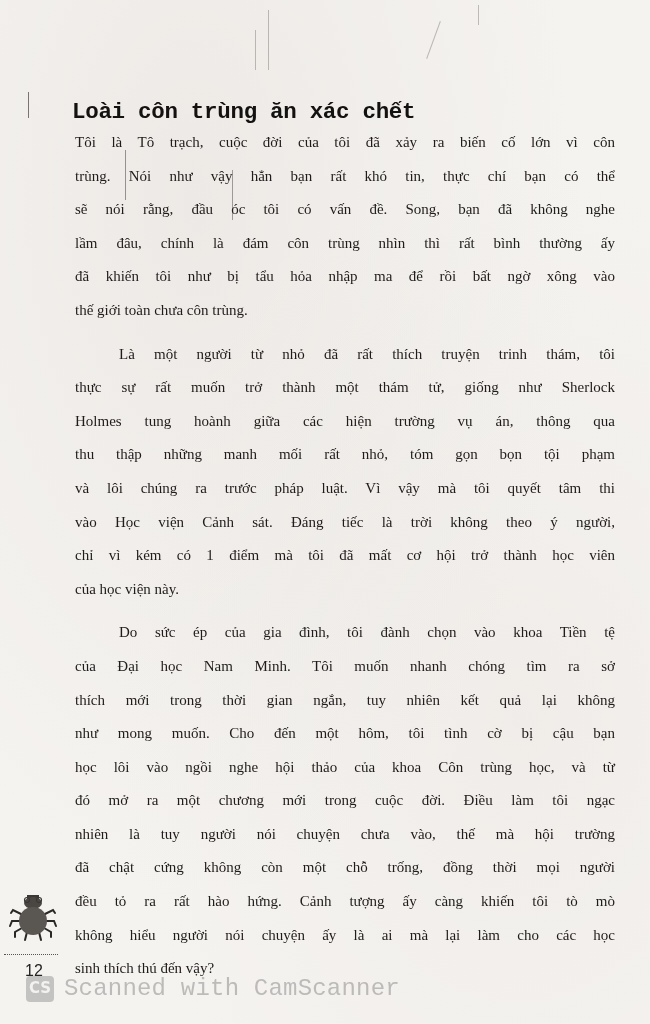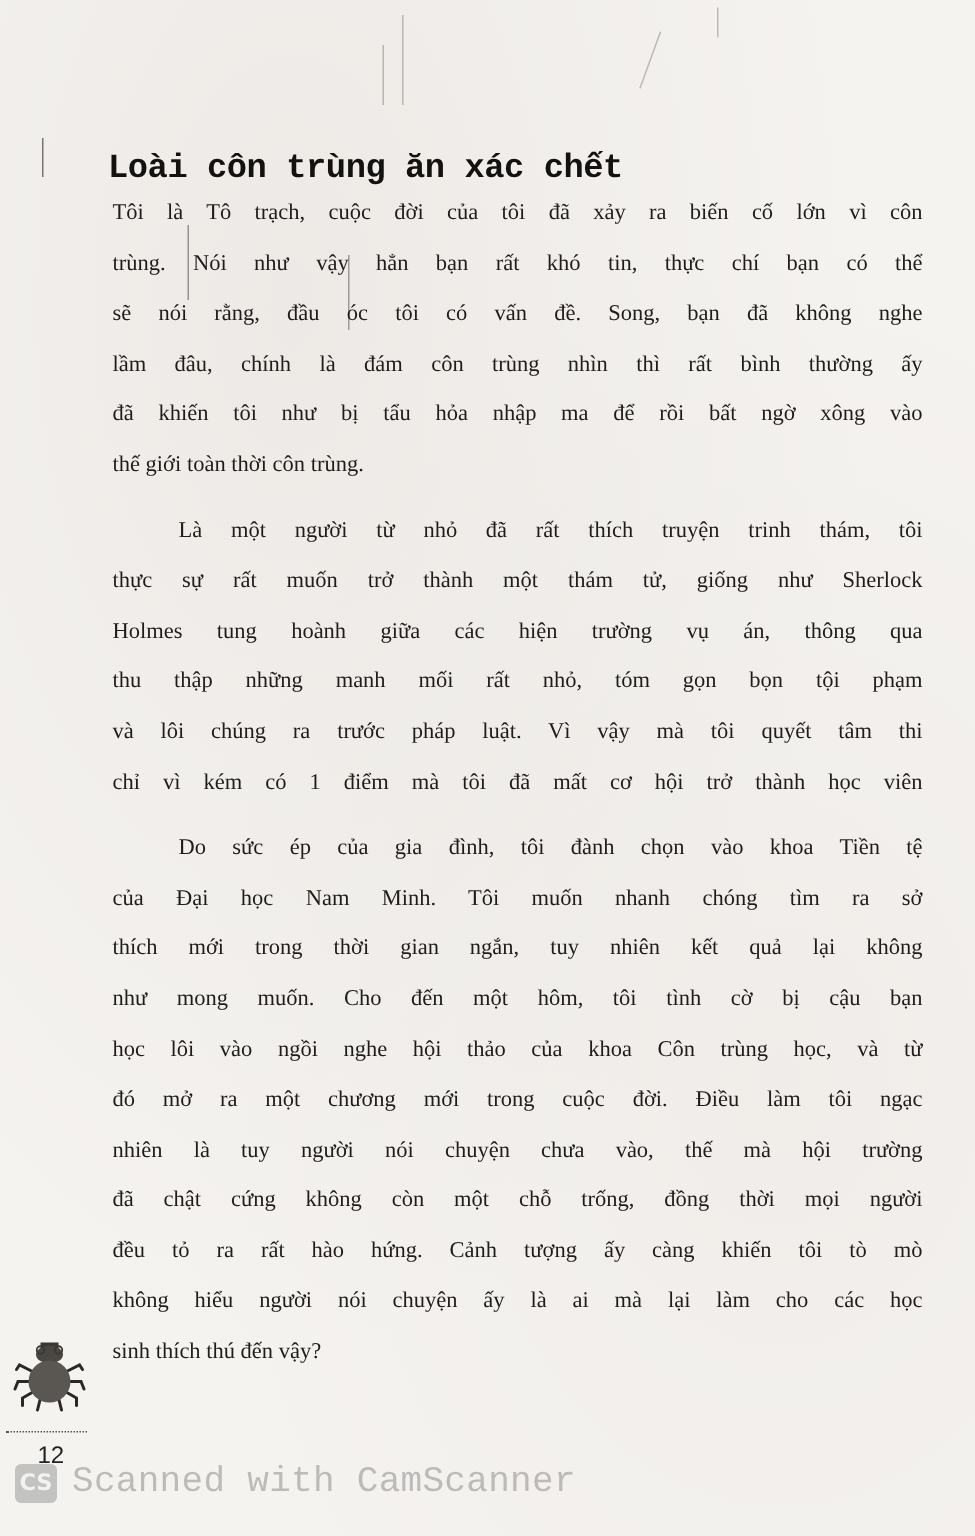--- a/index.html
+++ b/index.html
@@ -31,21 +31,21 @@
   .line { display:block; white-space:nowrap; text-align:justify; text-align-last:justify; }
   .line.last { text-align-last:left; }
   .indent { text-indent:0; padding-left:44px; }
   .beetle { position:absolute; left:5px; top:890px; width:56px; height:56px; }
   .dotline { position:absolute; left:4px; top:954px; width:54px; border-top:1px dotted #555; }
   .page-num {
     position:absolute; left:25px; top:962px;
     font-family:"Liberation Sans", sans-serif; font-size:16px; color:#222;
   }
   .watermark {
-    position:absolute; left:10px; top:975px; display:flex; align-items:center; gap:10px;
+    position:absolute; left:26px; top:975px; display:flex; align-items:center; gap:10px;
     opacity:0.55;
   }
   .cs-icon {
     width:28px; height:26px; border-radius:4px; background:#9c9c9c; position:relative;
     color:#f2f2f2; font-family:"DejaVu Sans", sans-serif; font-size:15px; font-weight:bold;
     display:flex; align-items:center; justify-content:center; line-height:1;
   }
   .wm-text {
     font-family:Liberation Mono, monospace; font-size:24px; color:#8f8f8f; letter-spacing:0.2px;
   }
@@ -64,29 +64,31 @@
 
 <h1 class="title">Loài côn trùng ăn xác chết</h1>
 
 <div class="body-text">
   <p class="para">
     <span class="line">Tôi là Tô trạch, cuộc đời của tôi đã xảy ra biến cố lớn vì côn</span>
     <span class="line">trùng. Nói như vậy hẳn bạn rất khó tin, thực chí bạn có thể</span>
     <span class="line">sẽ nói rằng, đầu óc tôi có vấn đề. Song, bạn đã không nghe</span>
     <span class="line">lầm đâu, chính là đám côn trùng nhìn thì rất bình thường ấy</span>
     <span class="line">đã khiến tôi như bị tẩu hỏa nhập ma để rồi bất ngờ xông vào</span>
-    <span class="line last">thế giới toàn thời côn trùng.</span>
+    <span class="line last">thế giới toàn chưa côn trùng.</span>
   </p>
   <p class="para">
     <span class="line indent">Là một người từ nhỏ đã rất thích truyện trinh thám, tôi</span>
     <span class="line">thực sự rất muốn trở thành một thám tử, giống như Sherlock</span>
     <span class="line">Holmes tung hoành giữa các hiện trường vụ án, thông qua</span>
     <span class="line">thu thập những manh mối rất nhỏ, tóm gọn bọn tội phạm</span>
     <span class="line">và lôi chúng ra trước pháp luật. Vì vậy mà tôi quyết tâm thi</span>
+    <span class="line">vào Học viện Cảnh sát. Đáng tiếc là trời không theo ý người,</span>
     <span class="line">chỉ vì kém có 1 điểm mà tôi đã mất cơ hội trở thành học viên</span>
+    <span class="line last">của học viện này.</span>
   </p>
   <p class="para">
     <span class="line indent">Do sức ép của gia đình, tôi đành chọn vào khoa Tiền tệ</span>
     <span class="line">của Đại học Nam Minh. Tôi muốn nhanh chóng tìm ra sở</span>
     <span class="line">thích mới trong thời gian ngắn, tuy nhiên kết quả lại không</span>
     <span class="line">như mong muốn. Cho đến một hôm, tôi tình cờ bị cậu bạn</span>
     <span class="line">học lôi vào ngồi nghe hội thảo của khoa Côn trùng học, và từ</span>
     <span class="line">đó mở ra một chương mới trong cuộc đời. Điều làm tôi ngạc</span>
     <span class="line">nhiên là tuy người nói chuyện chưa vào, thế mà hội trường</span>
     <span class="line">đã chật cứng không còn một chỗ trống, đồng thời mọi người</span>

